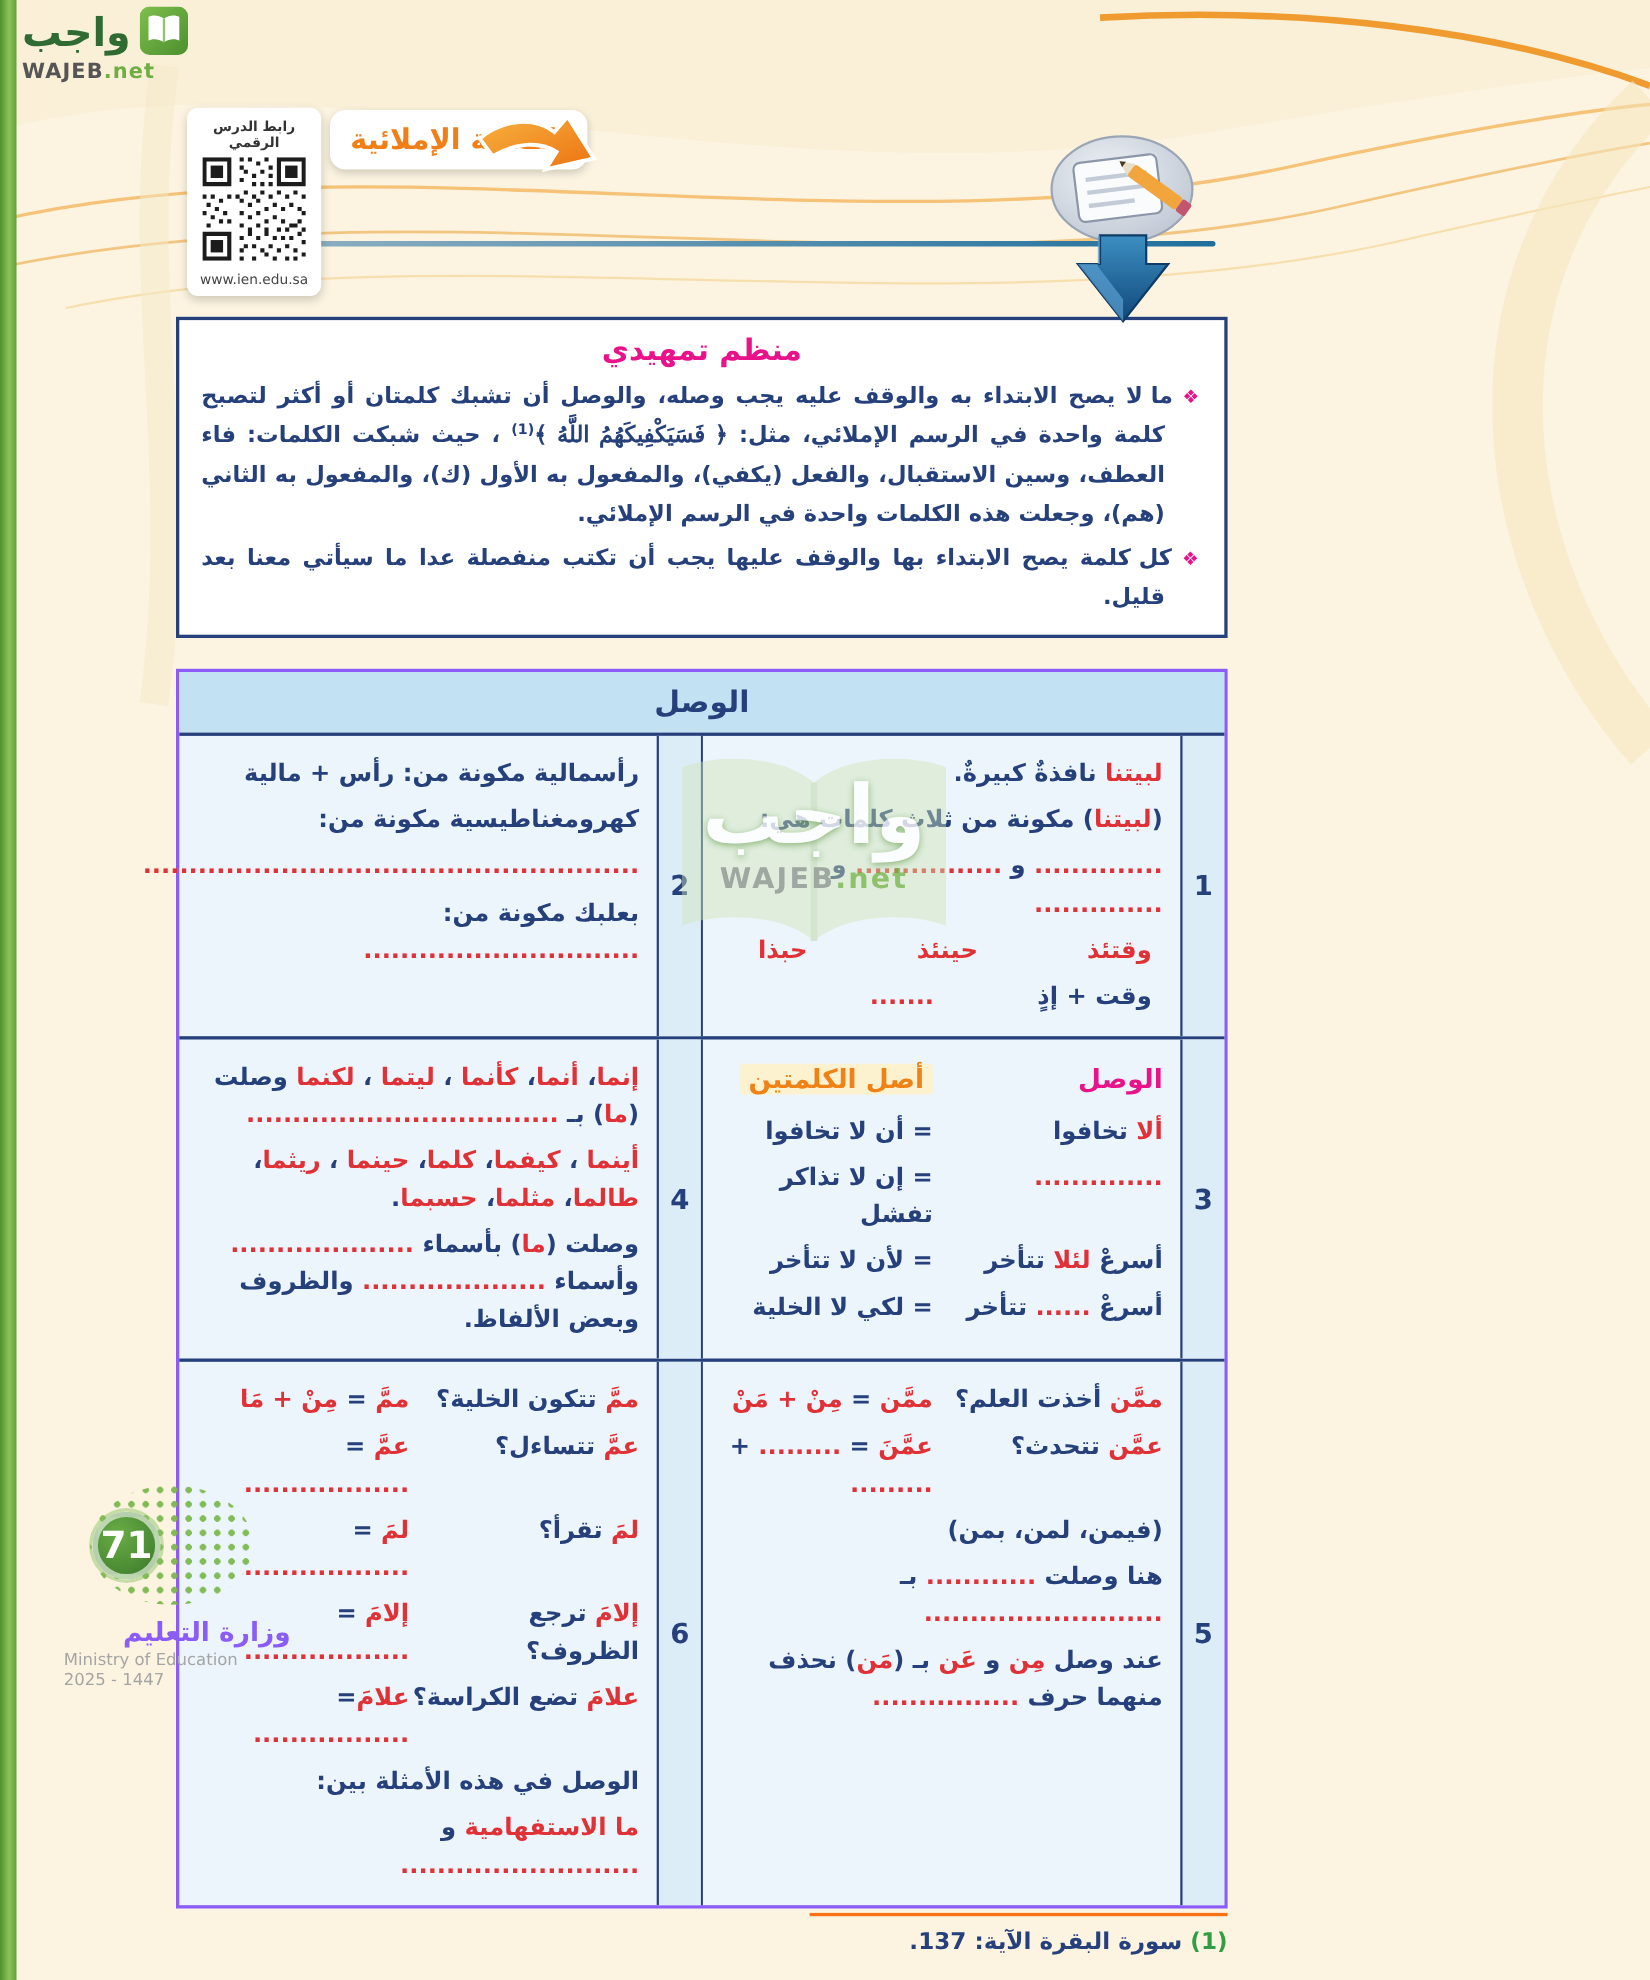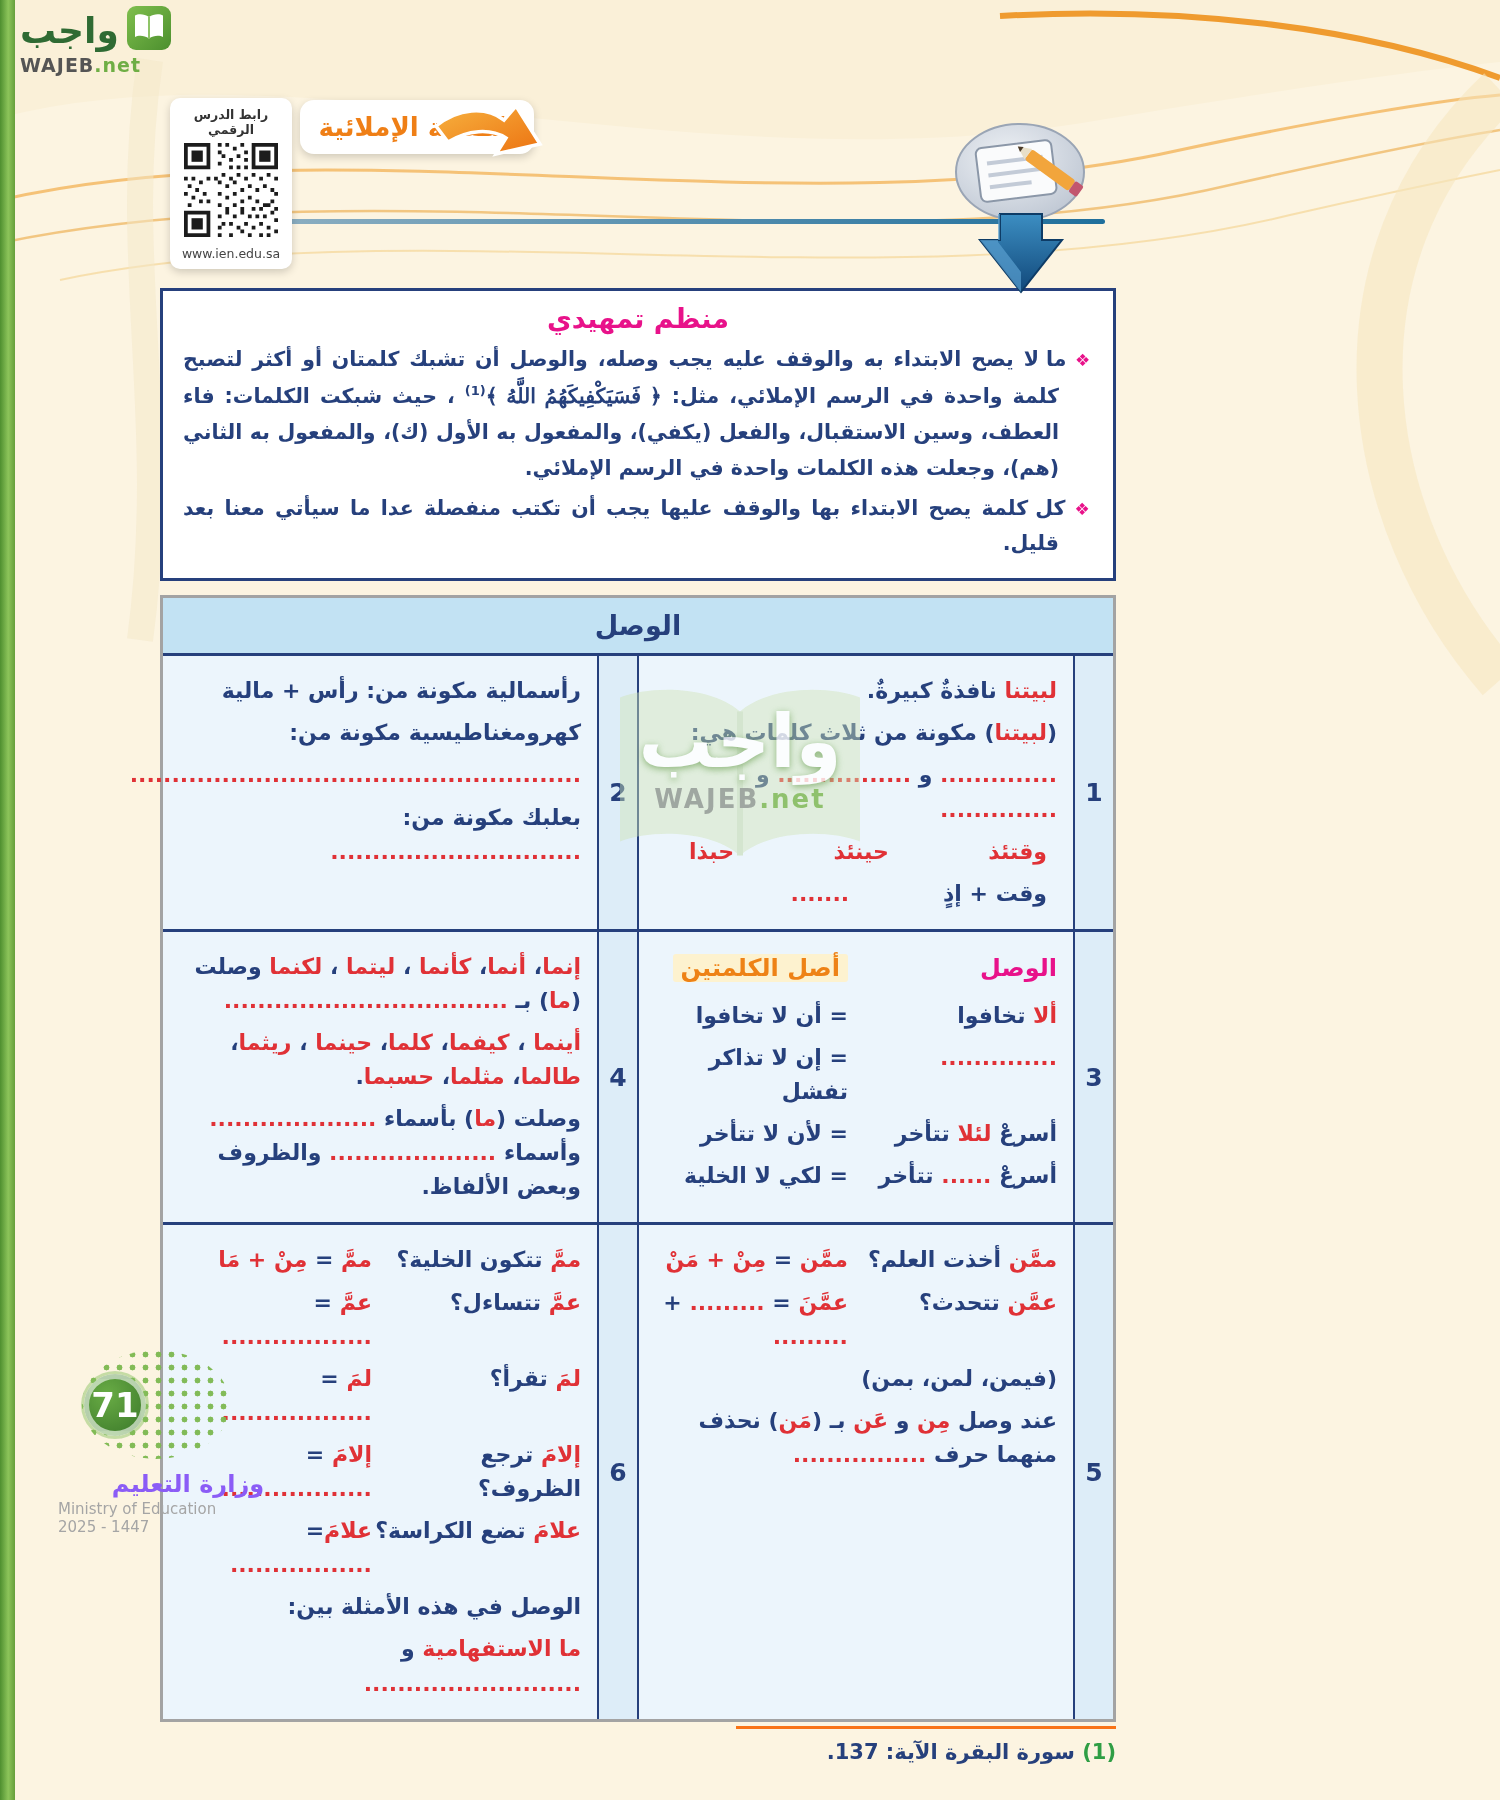--- a/index.html
+++ b/index.html
@@ -39,21 +39,21 @@
   
   .content{position:absolute;top:288px;left:160px;width:956px;z-index:5;direction:rtl}
   .intro{background:#fff;border:3px solid #26407c;padding:12px 20px 12px}
   .intro-title{text-align:center;color:#e8128a;font-size:27px;font-weight:bold;margin-bottom:8px}
   .intro .line{font-size:20.5px;font-weight:bold;color:#26407c;line-height:1.75;text-align:justify;
     margin:4px 0;padding-right:34px;text-indent:-34px}
   .mark{color:#e8128a;font-size:17px}
   .sup{vertical-align:super;font-size:13px}
   .q{font-family:Liberation Sans, sans-serif}
 
-  .wtable{border:3px solid #a3a3a3;margin-top:14px;background:#ecf5fc}
+  .wtable{border:3px solid #8b5cf6;margin-top:28px;background:#ecf5fc}
   .thead{background:#c2e2f3;text-align:center;font-size:27px;font-weight:bold;color:#26407c;padding:12px 0}
   .trow{display:flex;border-top:3px solid #26407c}
   .trow > :not(:last-child){border-left:2.5px solid #26407c}
   .tnum{flex:0 0 40px;display:flex;align-items:center;justify-content:center;
     font-size:25px;font-weight:bold;color:#26407c;background:#ddedf8}
   .tcell{flex:1;padding:10px 16px;font-size:22px;font-weight:bold;color:#26407c;min-width:0}
   .tcell .line{margin:8px 0;line-height:1.55}
   .r1{min-height:212px}.r2{min-height:268px}.r3{min-height:330px}
   .line.cols{display:flex;align-items:baseline}
   .col{display:block;min-width:0}
@@ -263,20 +263,21 @@
         <div class="tcell">
             <div class="line cols">
               <span class="col c0"><span class="r">ممَّن</span><span class="d"> أخذت العلم؟</span></span>
               <span class="col c1"><span class="r">ممَّن</span><span class="d"> = </span><span class="r">مِنْ + مَنْ</span></span>
             </div>
             <div class="line cols">
               <span class="col c0"><span class="r">عمَّن</span><span class="d"> تتحدث؟</span></span>
               <span class="col c1"><span class="r">عمَّنَ</span><span class="d"> = </span><span class="r">.........</span><span class="d"> + </span><span class="r">.........</span></span>
             </div>
             <div class="line"><span class="d">(فيمن، لمن، بمن)</span></div>
+            <div class="line"><span class="d">هنا وصلت </span><span class="r">............</span><span class="d"> بـ </span><span class="r">..........................</span></div>
             <div class="line"><span class="d">عند وصل </span><span class="r">مِن</span><span class="d"> و </span><span class="r">عَن</span><span class="d"> بـ (</span><span class="r">مَن</span><span class="d">) نحذف منهما حرف </span><span class="r">................</span></div>
           </div>
         <div class="tnum">6</div>
         <div class="tcell">
             <div class="line cols">
               <span class="col c0"><span class="r">ممَّ</span><span class="d"> تتكون الخلية؟</span></span>
               <span class="col c1"><span class="r">ممَّ</span><span class="d"> = </span><span class="r">مِنْ + مَا</span></span>
             </div>
             <div class="line cols">
               <span class="col c0"><span class="r">عمَّ</span><span class="d"> تتساءل؟</span></span>

